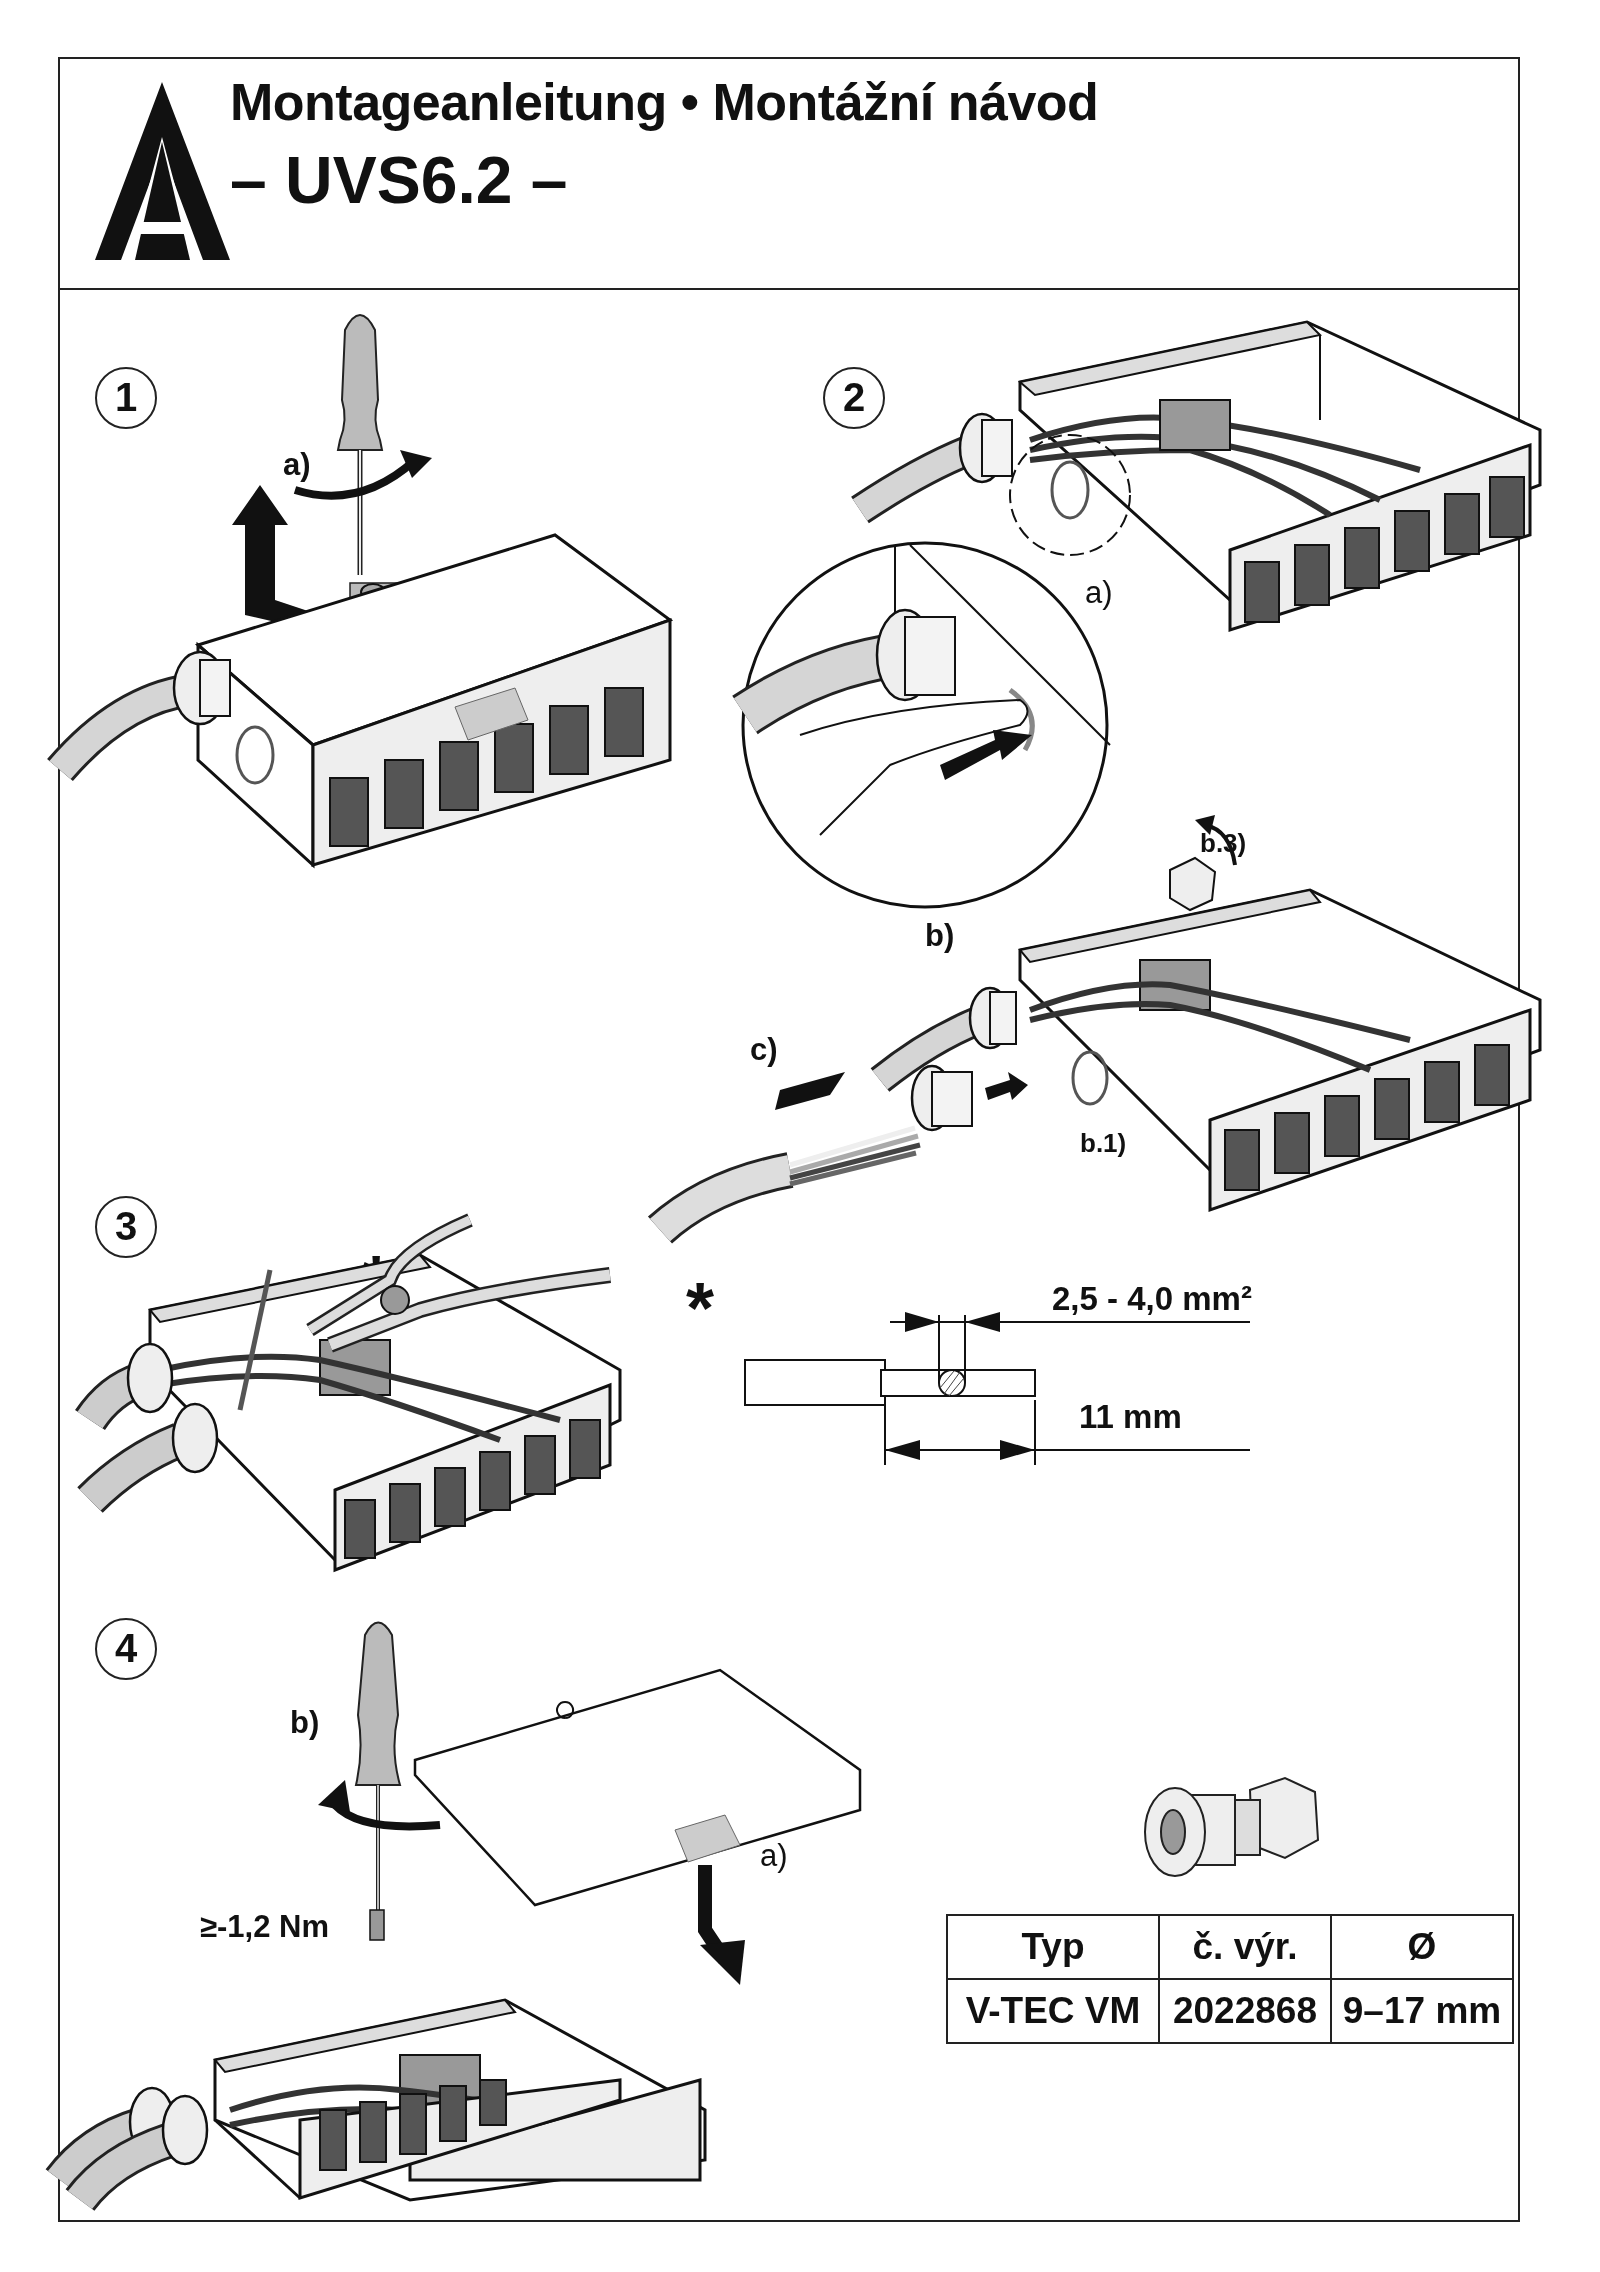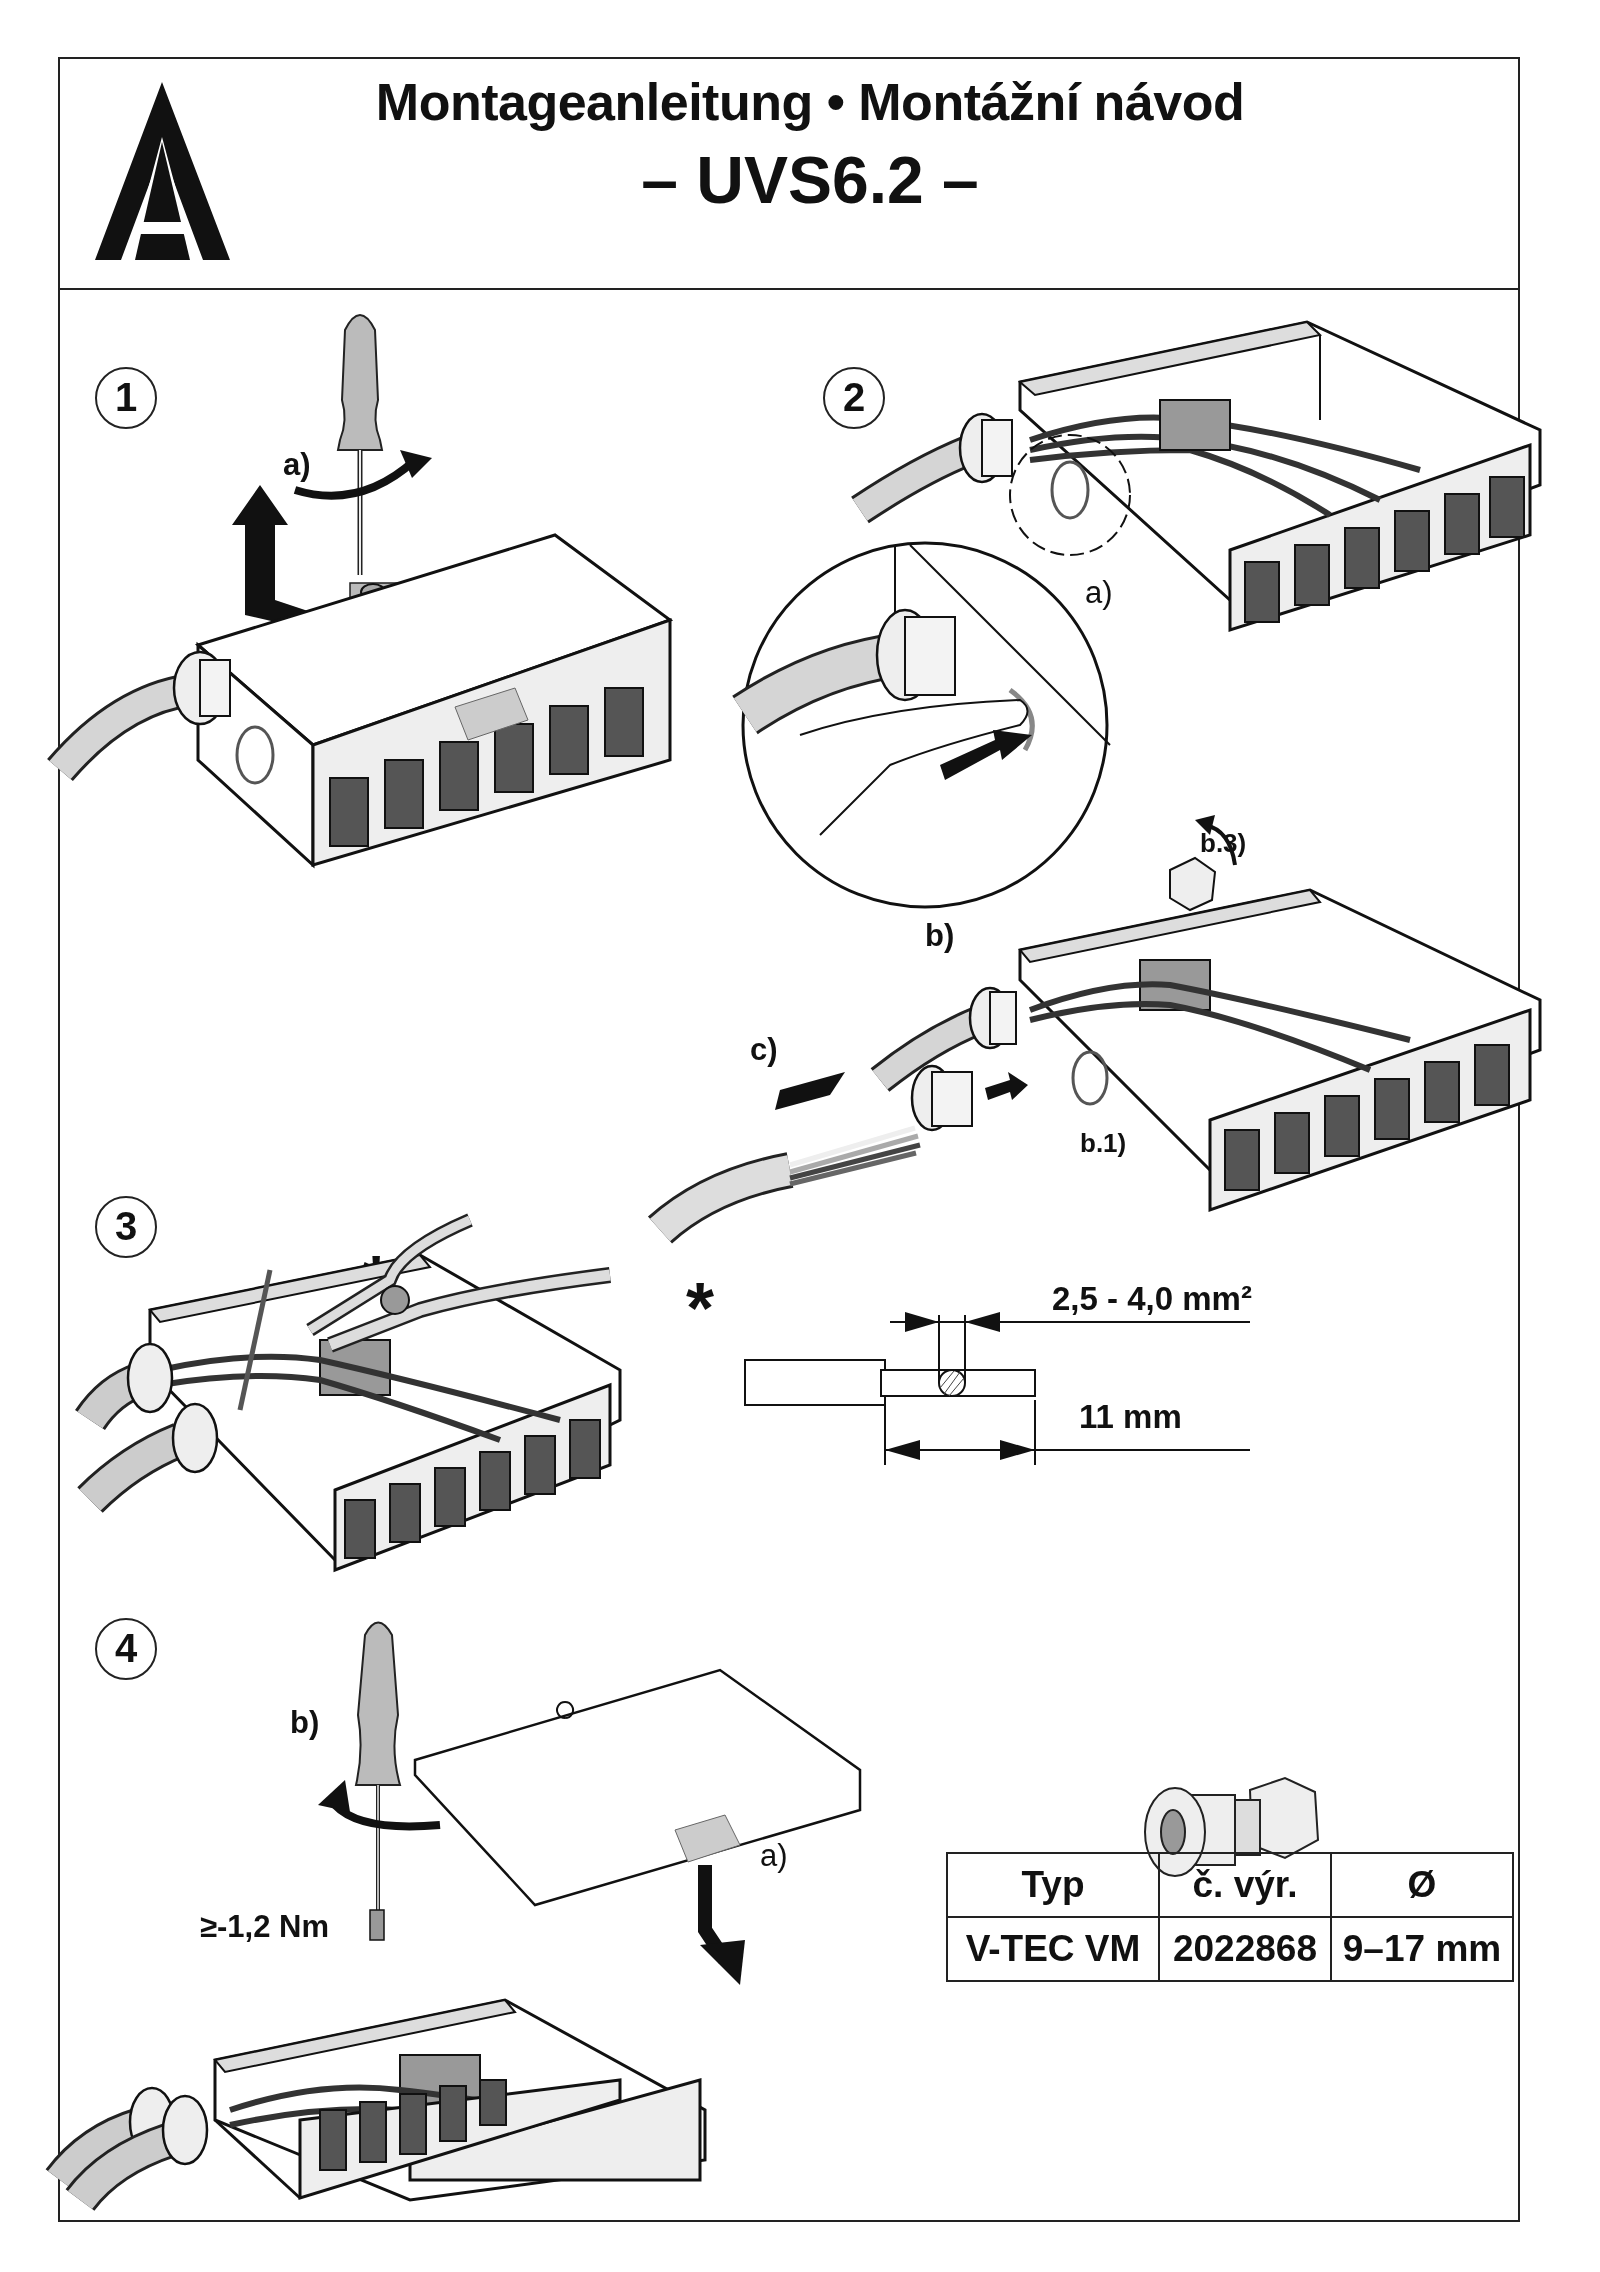--- a/index.html
+++ b/index.html
@@ -1,30 +1,30 @@
 <!DOCTYPE html>
 <html><head>
 <meta charset="utf-8">
 <style>
   html,body{margin:0;padding:0;background:#fff;}
   body{width:1600px;height:2272px;position:relative;overflow:hidden;font-family:"Liberation Sans",sans-serif;color:#111;}
   .frame{position:absolute;left:58px;top:57px;width:1462px;height:2165px;border:2px solid #222;box-sizing:border-box;}
   .header-sep{position:absolute;left:58px;top:288px;width:1462px;height:0;border-top:2px solid #222;}
   .logo{position:absolute;left:95px;top:82px;width:135px;height:180px;}
-  .title{position:absolute;left:230px;width:1160px;text-align:center;font-weight:bold;color:#111;}
+  .title{position:absolute;left:230px;width:1160px;text-align:left;font-weight:bold;color:#111;}
   .t1{top:72px;font-size:52px;letter-spacing:-0.5px;}
   .t2{top:142px;font-size:66px;}
   .step-num{position:absolute;width:62px;height:62px;border:2.5px solid #222;border-radius:50%;box-sizing:border-box;text-align:center;line-height:56px;font-weight:bold;font-size:40px;}
   .lbl{position:absolute;font-weight:bold;font-size:31px;color:#111;white-space:nowrap;}
   .lbl.light{font-weight:normal;}
   .lbl.small{font-size:26px;margin-top:28px;}
   .star{position:absolute;font-weight:bold;font-size:72px;line-height:1;}
   .dim{position:absolute;font-weight:bold;font-size:33px;white-space:nowrap;margin-left:24px;}
   svg.ill{position:absolute;overflow:visible;}
-  table.spec{position:absolute;left:946px;top:1852px;border-collapse:collapse;font-weight:bold;font-size:37px;}
+  table.spec{position:absolute;left:946px;top:1914px;border-collapse:collapse;font-weight:bold;font-size:37px;}
   table.spec td,table.spec th{border:2px solid #222;padding:0 10px;height:62px;text-align:center;font-weight:bold;}
   table.spec th{width:auto;}
 </style>
 </head>
 <body>
 
 <div class="frame"></div>
 <div class="header-sep"></div>
 
 <svg class="logo" viewBox="0 0 135 180">

